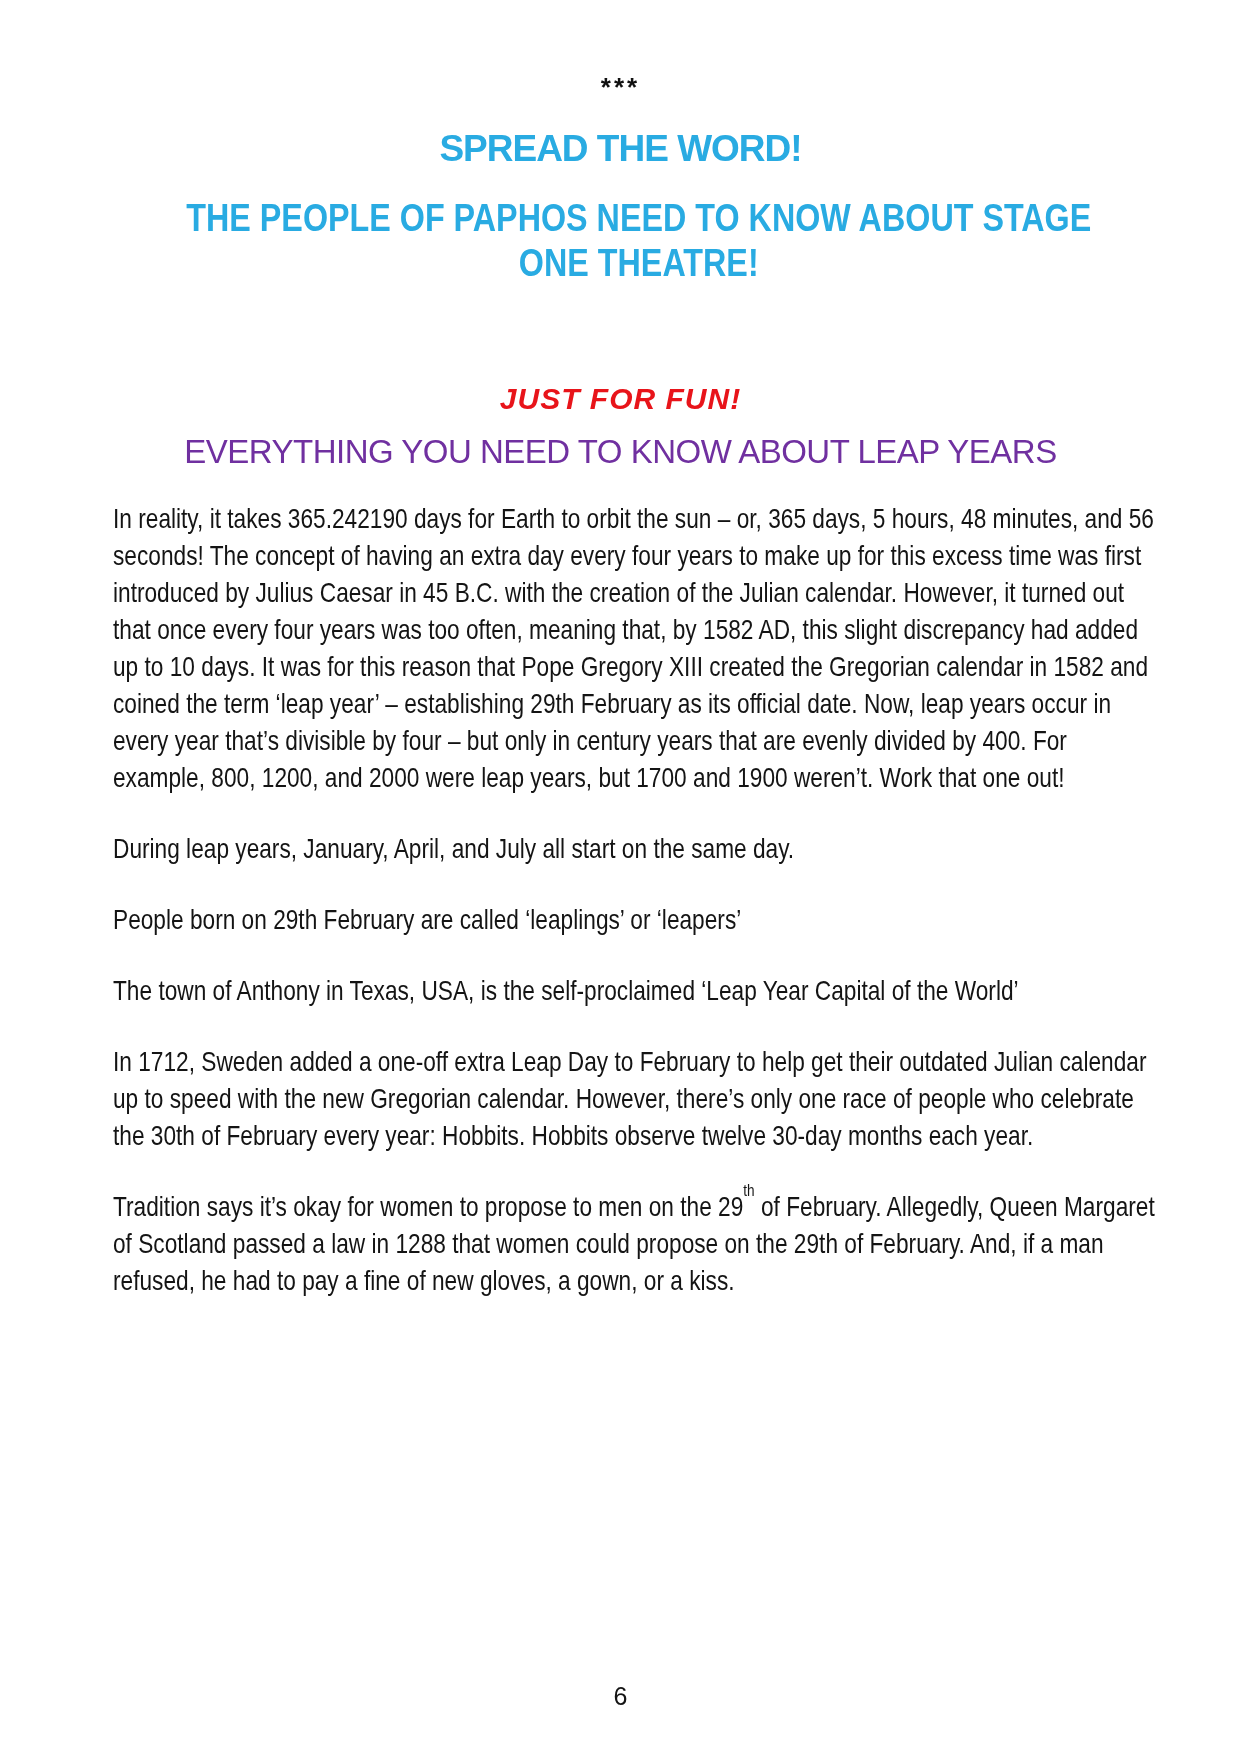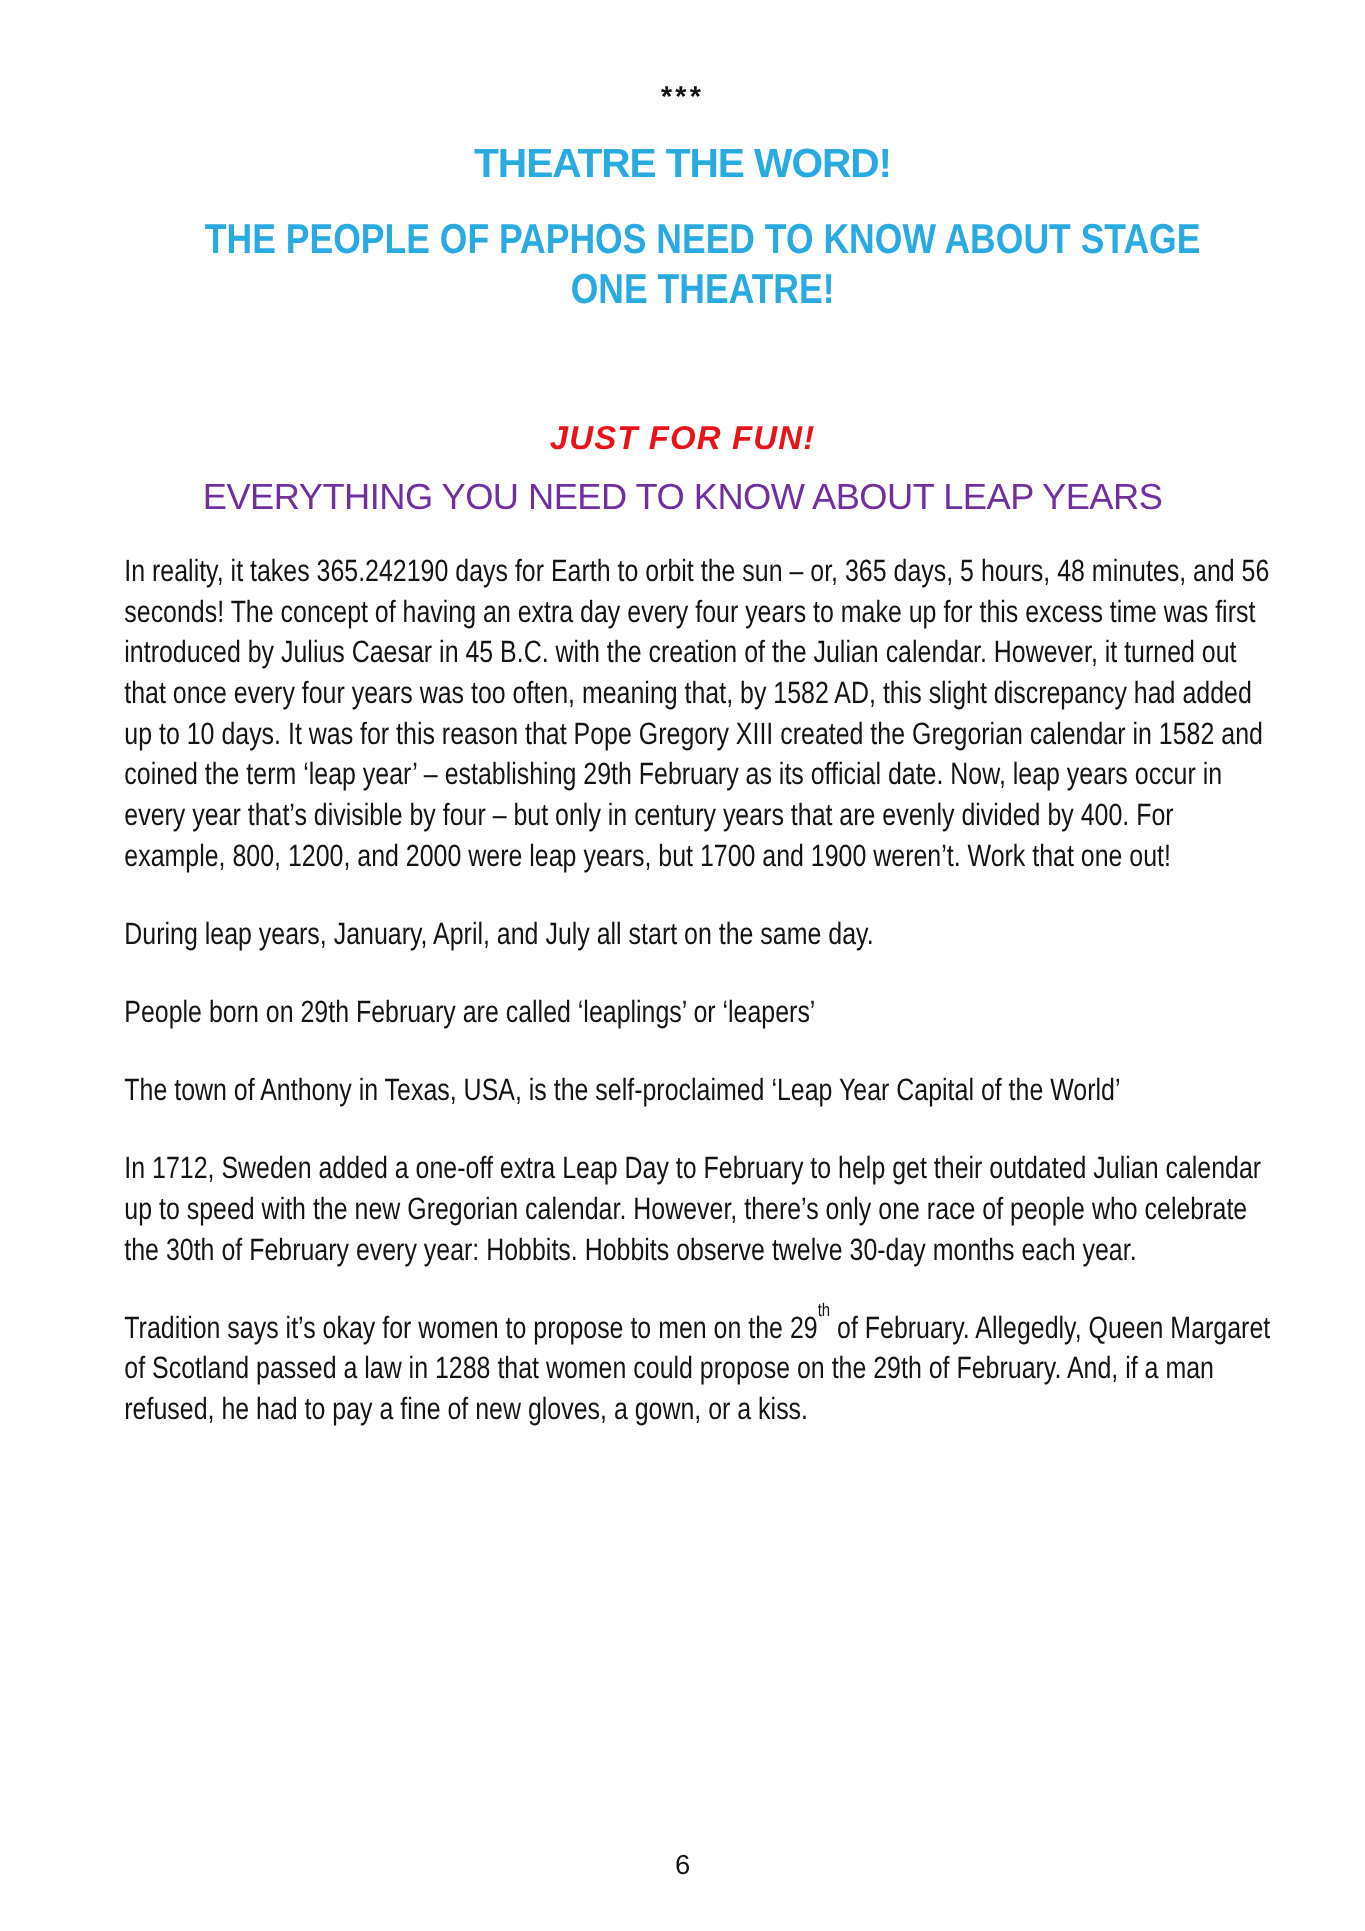--- a/index.html
+++ b/index.html
@@ -89,21 +89,21 @@
     color: #141414;
   }
 </style>
 </head>
 <body>
 
 <div class="page">
 
   <div class="separator">***</div>
 
-  <div class="h-spread">THEATRE THE WORD!</div>
+  <div class="h-spread">SPREAD THE WORD!</div>
 
   <div class="h-paphos">THE PEOPLE OF PAPHOS NEED TO KNOW ABOUT STAGE ONE THEATRE!</div>
 
   <div class="h-fun">JUST FOR FUN!</div>
 
   <div class="h-leap">EVERYTHING YOU NEED TO KNOW ABOUT LEAP YEARS</div>
 
   <div class="body-wrap">
     <p>In reality, it takes 365.242190 days for Earth to orbit the sun – or, 365 days, 5 hours, 48 minutes, and 56 seconds! The concept of having an extra day every four years to make up for this excess time was first introduced by Julius Caesar in 45 B.C. with the creation of the Julian calendar. However, it turned out that once every four years was too often, meaning that, by 1582 AD, this slight discrepancy had added up to 10 days. It was for this reason that Pope Gregory XIII created the Gregorian calendar in 1582 and coined the term ‘leap year’ – establishing 29th February as its official date. Now, leap years occur in every year that’s divisible by four – but only in century years that are evenly divided by 400. For example, 800, 1200, and 2000 were leap years, but 1700 and 1900 weren’t. Work that one out!</p>
     <p>During leap years, January, April, and July all start on the same day.</p>

